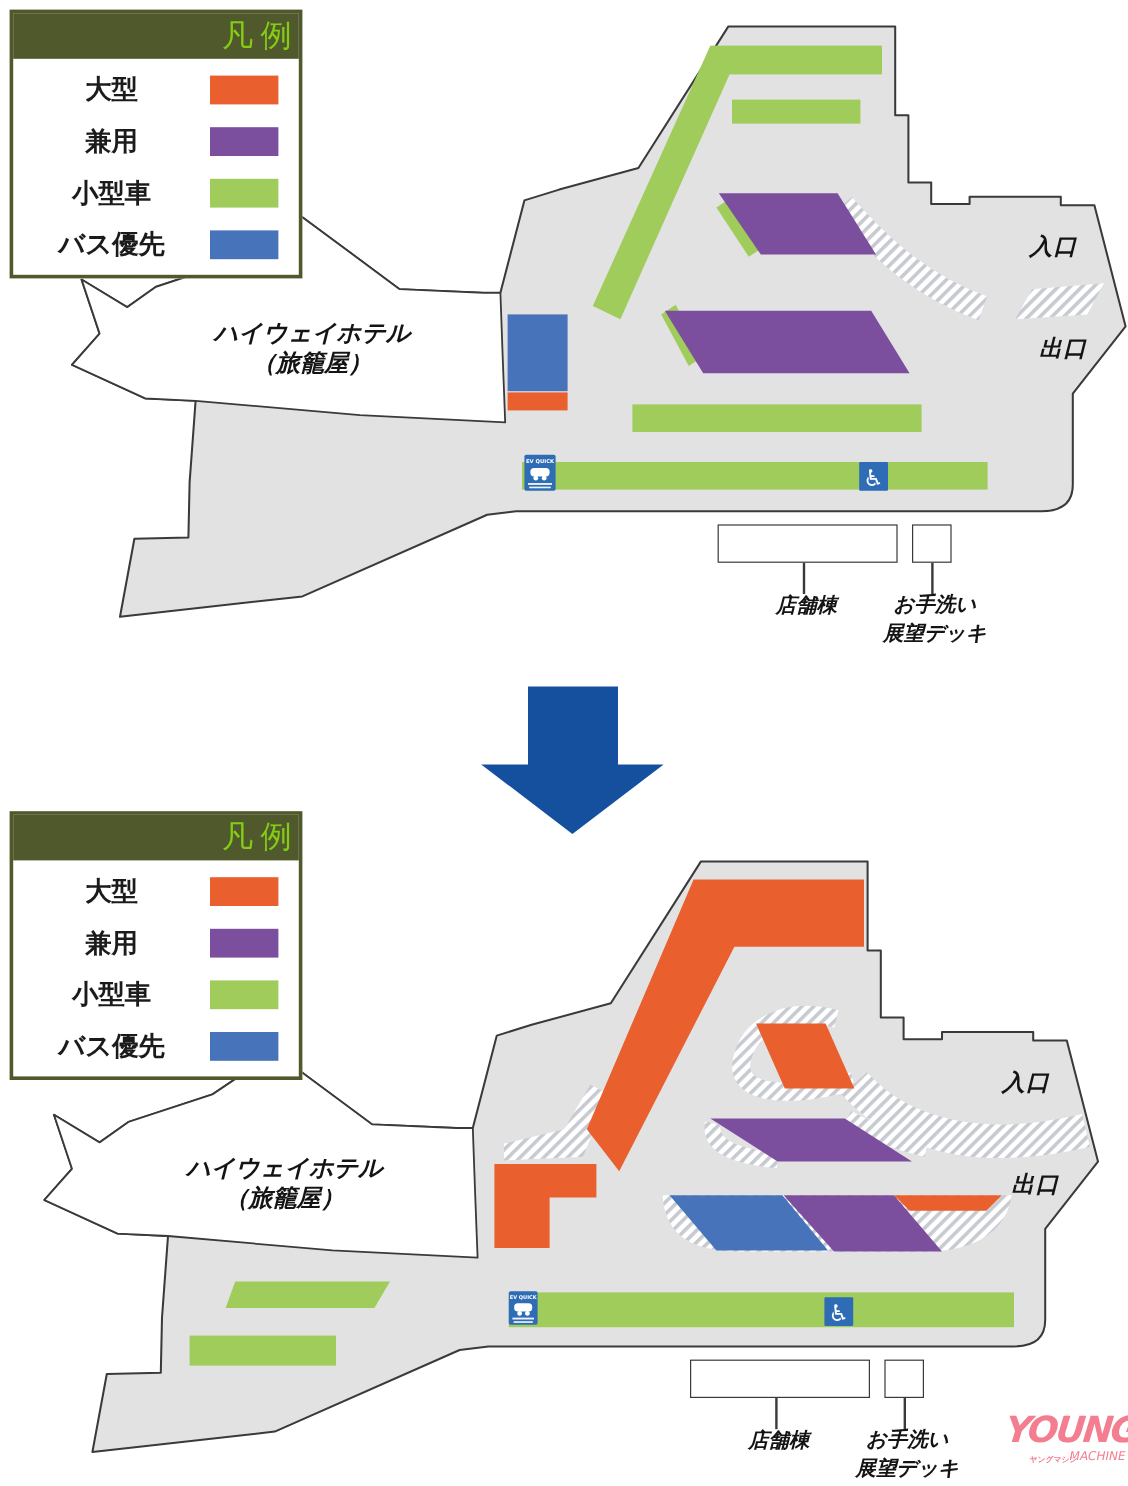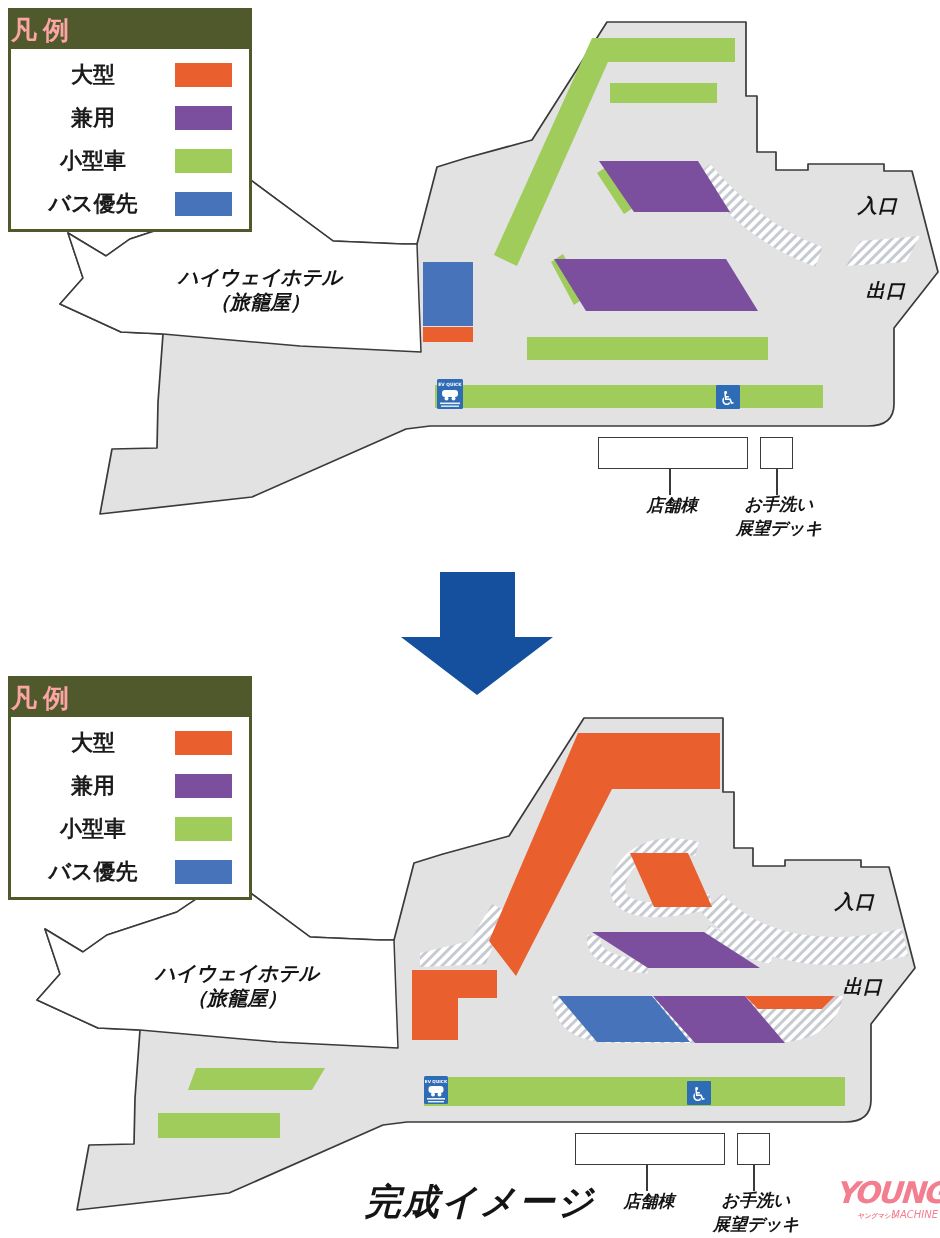--- a/index.html
+++ b/index.html
@@ -3,21 +3,21 @@
 <meta charset="utf-8">
 <style>
   html,body{margin:0;padding:0;background:#fff;}
   .stage{position:relative;width:940px;height:1238px;background:#ffffff;overflow:hidden;
          font-family:"DejaVu Sans","Liberation Sans",sans-serif;}
   svg.layer{position:absolute;left:0;top:0;display:block;}
 
   
   .legend{position:absolute;left:8px;width:238px;background:#ffffff;
           border:3px solid #50592c;box-sizing:content-box;z-index:5;}
-  .legend-header{color:#fca5a5;font-size:26px;font-weight:bold;text-align:left;
+  .legend-header{color:#84cc16;font-size:26px;font-weight:normal;text-align:right;
                  height:38px;line-height:38px;letter-spacing:6px;}
   .legend-body{padding:13px 0 12px 0;}
   .legend-row{display:flex;align-items:center;height:26px;margin-bottom:17px;}
   .legend-row:last-child{margin-bottom:0;align-items:center;}
   .legend-label{flex:1;text-align:center;font-size:22px;font-weight:bold;color:#1b1b1b;}
   .legend-swatch{width:57px;height:24px;margin-right:17px;flex:0 0 auto;}
 
   
   .lbl{position:absolute;transform:translate(-50%,-50%);font-weight:bold;color:#141414;
        white-space:nowrap;z-index:4;font-style:italic;}
@@ -195,21 +195,20 @@
 
   <div class="box" style="left:575px;top:1133px;width:150px;height:32px;"></div>
   <div class="box" style="left:737px;top:1133px;width:33px;height:32px;"></div>
   <div class="leader" style="left:646px;top:1165px;height:26px;"></div>
   <div class="leader" style="left:753px;top:1165px;height:26px;"></div>
   <div class="lbl anno" style="left:649px;top:1201px;">店舗棟</div>
   <div class="lbl anno" style="left:756px;top:1212px;">
     <div>お手洗い</div>
     <div>展望デッキ</div>
   </div>
-  <div class="lbl map-title big" style="left:480px;top:1202px;">完成イメージ</div>
 
   <div class="watermark">
     <div class="wm-young" style="color: rgb(242, 126, 144);">YOUNG</div>
     <div class="wm-kana" style="color: rgb(242, 126, 144);">ヤングマシン</div>
     <div class="wm-machine" style="color: rgb(242, 126, 144);">MACHINE</div>
   </div>
 
 </div>
 
 </body></html>

